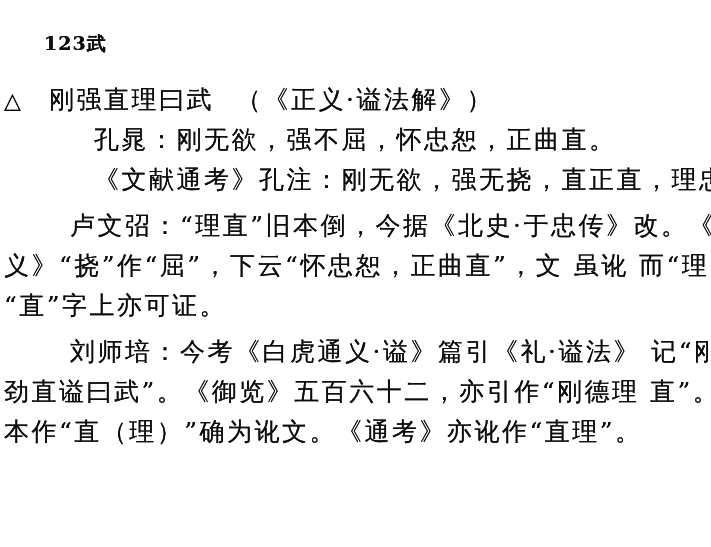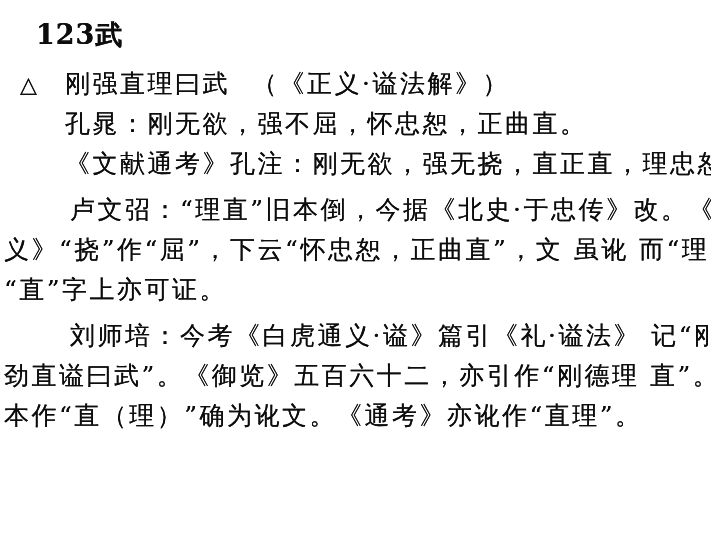--- a/index.html
+++ b/index.html
@@ -11,49 +11,49 @@
     position: relative;
     width: 711px;
     height: 547px;
     background: #ffffff;
     overflow: hidden;
     font-family: "DejaVu Serif", "Liberation Serif", serif;
     color: #0d0d0d;
     text-shadow: 0 0 0.5px #222;
   }
   .header {
-    margin: 8px;
+    margin: 16px;
     padding: 6px 0 0 28px;
-    font-size: 27px;
+    font-size: 19px;
     line-height: 42px;
     height: 42px;
     font-weight: bold;
     letter-spacing: 1px;
   }
   .line {
     height: 40px;
     line-height: 40px;
     font-size: 25px;
     letter-spacing: 2.5px;
     white-space: nowrap;
   }
   .def-line {
-    padding-left: 20px;
+    padding-left: 4px;
   }
   .marker {
     display: inline-block;
     width: 45px;
     font-size: 22px;
     letter-spacing: 0;
   }
   .src {
     margin-left: 22px;
   }
   .indent {
-    padding-left: 65px;
+    padding-left: 94px;
   }
   .para-first {
     padding-left: 70px;
   }
   .flush {
     padding-left: 4px;
   }
   .para-gap {
     margin-top: 6px;
   }

